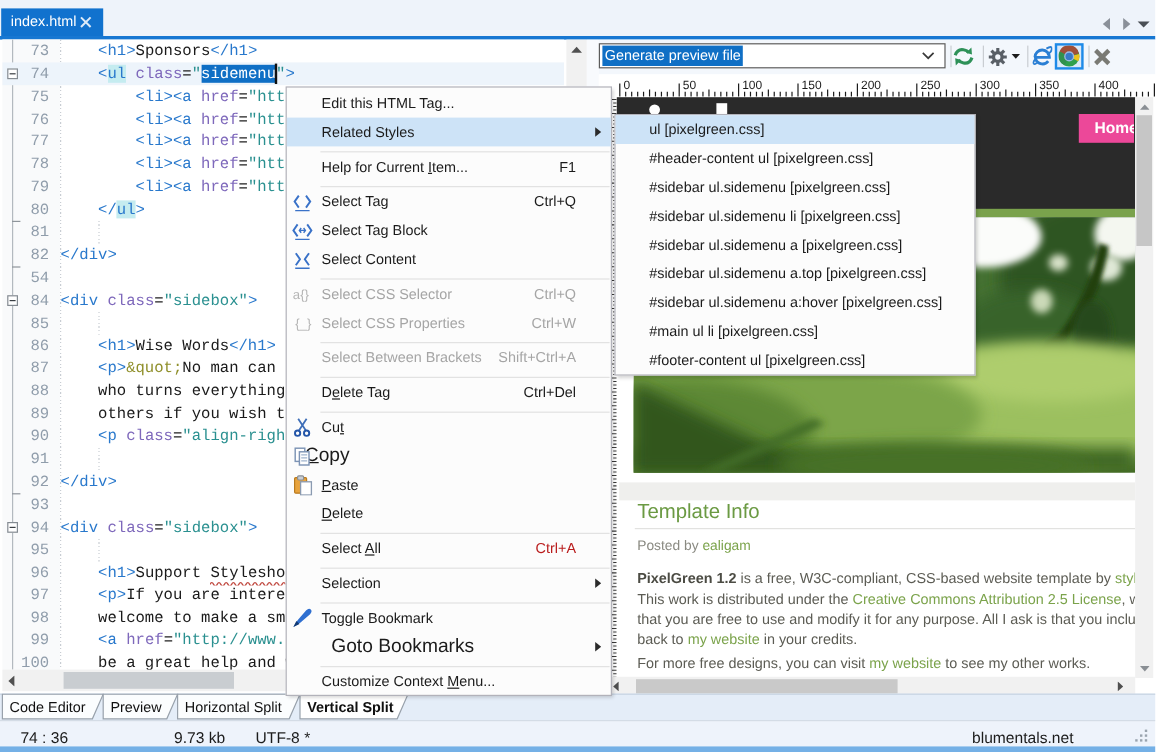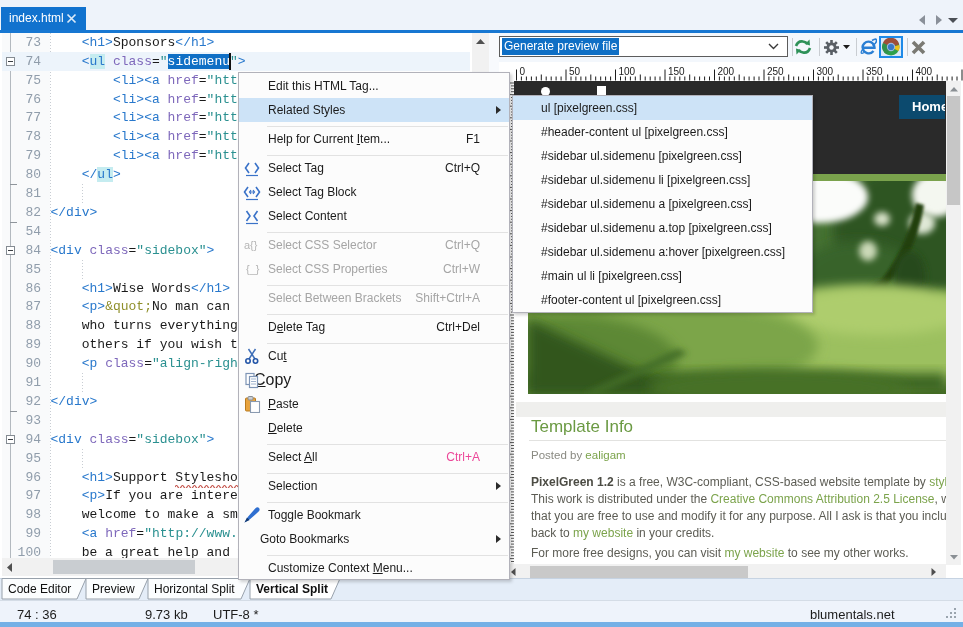--- a/index.html
+++ b/index.html
@@ -423,21 +423,21 @@
       <line x1="6" y1="471.8" x2="9" y2="471.8" stroke="#3a3a3a" stroke-width="0.85"></line>
       <line x1="6" y1="474.7" x2="9" y2="474.7" stroke="#3a3a3a" stroke-width="0.85"></line>
       <line x1="4" y1="477.6" x2="9" y2="477.6" stroke="#3a3a3a" stroke-width="0.85"></line>
       <line x1="6" y1="480.5" x2="9" y2="480.5" stroke="#3a3a3a" stroke-width="0.85"></line>
       <line x1="6" y1="483.4" x2="9" y2="483.4" stroke="#3a3a3a" stroke-width="0.85"></line>
     </svg>
 <div class="abs" style="left:514px;top:81px;width:432px;height:484px;background:#fff;overflow:hidden"></div>
 <div class="abs" style="left:514px;top:81px;width:432px;height:94px;background:#2a2a2a"></div>
 <div class="abs" style="left:541px;top:87px;width:9px;height:9px;background:#fff;border-radius:50%"></div>
 <div class="abs" style="left:597px;top:86px;width:9px;height:9px;background:#fff"></div>
-<div class="abs" style="left:899px;top:95px;width:46px;height:24px;background:#0c4a6e;color:#fff;font-weight:bold;font-size:13px;line-height:24px;padding-left:13px;box-sizing:border-box;overflow:hidden">Home</div>
+<div class="abs" style="left:899px;top:95px;width:46px;height:24px;background:#ec4899;color:#fff;font-weight:bold;font-size:13px;line-height:24px;padding-left:13px;box-sizing:border-box;overflow:hidden">Home</div>
 <div class="abs" style="left:514px;top:174px;width:432px;height:7px;background:#7aa24c"></div>
 <svg class="abs" style="left:528px;top:181px" width="418" height="213" viewBox="0 0 418 213">
 <defs>
         <filter id="b" x="-40%" y="-40%" width="180%" height="180%">
           <feGaussianBlur stdDeviation="6"></feGaussianBlur>
         </filter>
 <filter id="b2" x="-40%" y="-40%" width="180%" height="180%">
           <feGaussianBlur stdDeviation="3"></feGaussianBlur>
         </filter>
 <filter id="b3" x="-40%" y="-40%" width="180%" height="180%">
@@ -604,34 +604,34 @@
 <div class="abs" style="left:243px;top:395px;width:18px;height:18px"><svg width="18" height="18" viewBox="0 0 18 18">
         <rect x="2.5" y="3" width="10" height="13" rx="1" fill="#e8a33d" stroke="#b97a1e" stroke-width="1"></rect>
         <rect x="5" y="1.5" width="5" height="3.5" rx="1" fill="#c9cdd2" stroke="#8a8f94" stroke-width="1"></rect>
         <rect x="7.5" y="6.5" width="9" height="11" fill="#fff" stroke="#8a9ab0" stroke-width="1.1"></rect>
       </svg></div>
 <div class="abs" style="left:239px;top:416px;width:270px;height:24px;"></div>
 <div class="abs" style="left:268px;top:416px;height:24px;line-height:24px;font-size:12px;color:#1b1b1b;white-space:nowrap"><u>D</u>elete</div>
 <div class="abs msep" style="left:267px;top:444px;width:241px"></div>
 <div class="abs" style="left:239px;top:445px;width:270px;height:24px;"></div>
 <div class="abs" style="left:268px;top:445px;height:24px;line-height:24px;font-size:12px;color:#1b1b1b;white-space:nowrap">Select <u>A</u>ll</div>
-<div class="abs" style="left:398px;top:445px;width:82px;height:24px;line-height:24px;font-size:12px;color:#ec4899;text-align:right">Ctrl+A</div>
+<div class="abs" style="left:398px;top:445px;width:82px;height:24px;line-height:24px;font-size:12px;color:#b91c1c;text-align:right">Ctrl+A</div>
 <div class="abs msep" style="left:267px;top:473px;width:241px"></div>
 <div class="abs" style="left:239px;top:474px;width:270px;height:24px;"></div>
 <div class="abs" style="left:268px;top:474px;height:24px;line-height:24px;font-size:12px;color:#1b1b1b;white-space:nowrap">Selection</div>
 <div class="abs" style="left:496px;top:482px;width:0;height:0;border-left:5px solid #2b2b2b;border-top:4px solid transparent;border-bottom:4px solid transparent"></div>
 <div class="abs msep" style="left:267px;top:502px;width:241px"></div>
 <div class="abs" style="left:239px;top:503px;width:270px;height:24px;"></div>
 <div class="abs" style="left:268px;top:503px;height:24px;line-height:24px;font-size:12px;color:#1b1b1b;white-space:nowrap">Toggle Bookmark</div>
 <div class="abs" style="left:243px;top:506px;width:18px;height:18px"><svg width="18" height="18" viewBox="0 0 18 18">
         <path d="M1.5 16.5 L5 10.8 L12.2 2.6 Q14.5 0.4 16 2 Q17.5 3.6 15.4 5.8 L7.2 13 L1.5 16.5 Z" fill="#2f6fd0"></path>
         <path d="M1.5 16.5 L6.6 14 L4 11.6 Z" fill="#123a74"></path>
       </svg></div>
 <div class="abs" style="left:239px;top:527px;width:270px;height:24px;"></div>
-<div class="abs" style="left:260px;top:527px;height:24px;line-height:24px;font-size:12px;color:#1b1b1b;white-space:nowrap">Goto Bookmarks</div>
+<div class="abs" style="left:276px;top:527px;height:24px;line-height:24px;font-size:16px;color:#1b1b1b;white-space:nowrap">Goto Bookmarks</div>
 <div class="abs" style="left:496px;top:535px;width:0;height:0;border-left:5px solid #2b2b2b;border-top:4px solid transparent;border-bottom:4px solid transparent"></div>
 <div class="abs msep" style="left:267px;top:555px;width:241px"></div>
 <div class="abs" style="left:239px;top:556px;width:270px;height:24px;"></div>
 <div class="abs" style="left:268px;top:556px;height:24px;line-height:24px;font-size:12px;color:#1b1b1b;white-space:nowrap">Customize Context <u>M</u>enu...</div>
 <div class="abs menu" style="left:512px;top:95px;width:301px;height:218px;box-sizing:border-box"></div>
 <div class="abs" style="left:513px;top:96px;width:299px;height:24px;background:#cde3f7"></div>
 <div class="abs" style="left:541px;top:96px;height:36px;line-height:24px;font-size:12px;color:#1b1b1b;white-space:nowrap">ul [pixelgreen.css]</div>
 <div class="abs" style="left:541px;top:120px;height:24px;line-height:24px;font-size:12px;color:#1b1b1b;white-space:nowrap">#header-content ul [pixelgreen.css]</div>
 <div class="abs" style="left:541px;top:144px;height:24px;line-height:24px;font-size:12px;color:#1b1b1b;white-space:nowrap">#sidebar ul.sidemenu [pixelgreen.css]</div>
 <div class="abs" style="left:541px;top:168px;height:24px;line-height:24px;font-size:12px;color:#1b1b1b;white-space:nowrap">#sidebar ul.sidemenu li [pixelgreen.css]</div>

